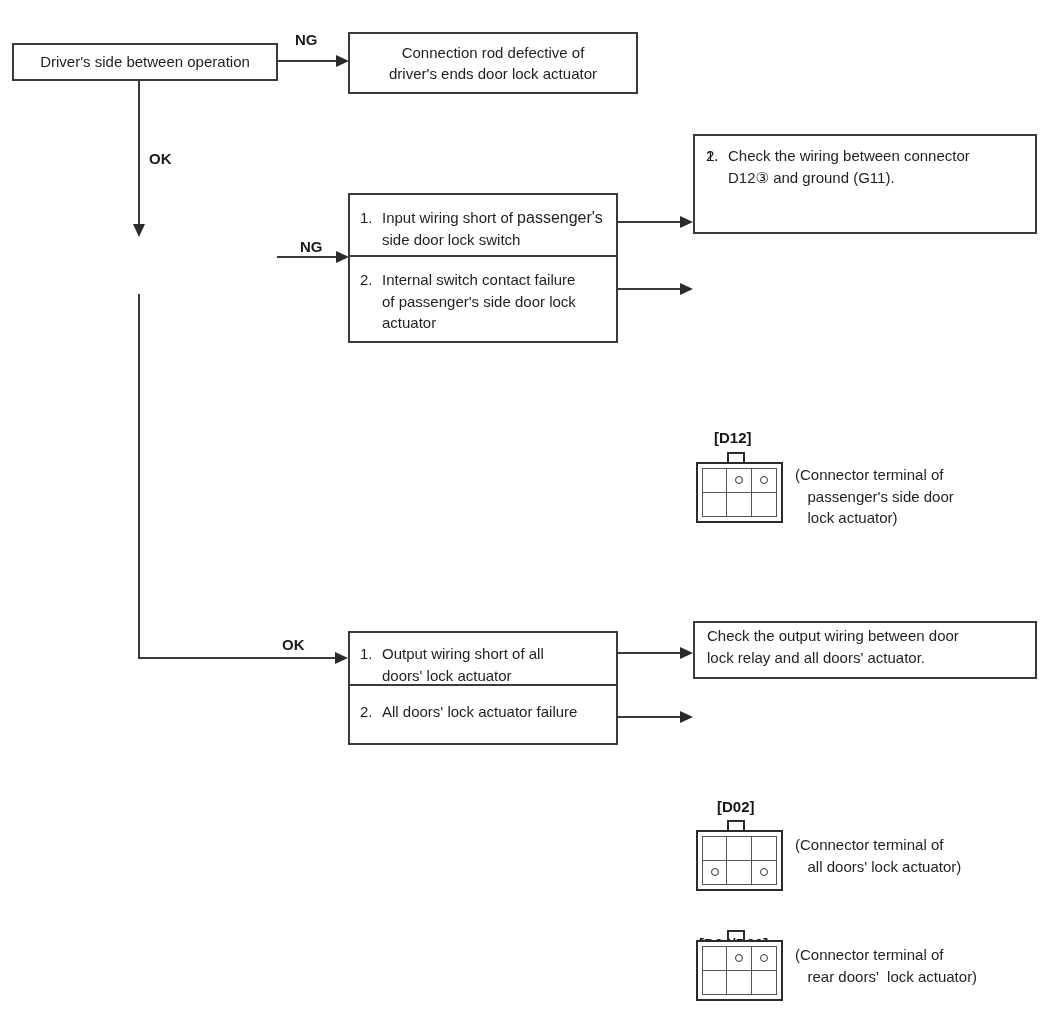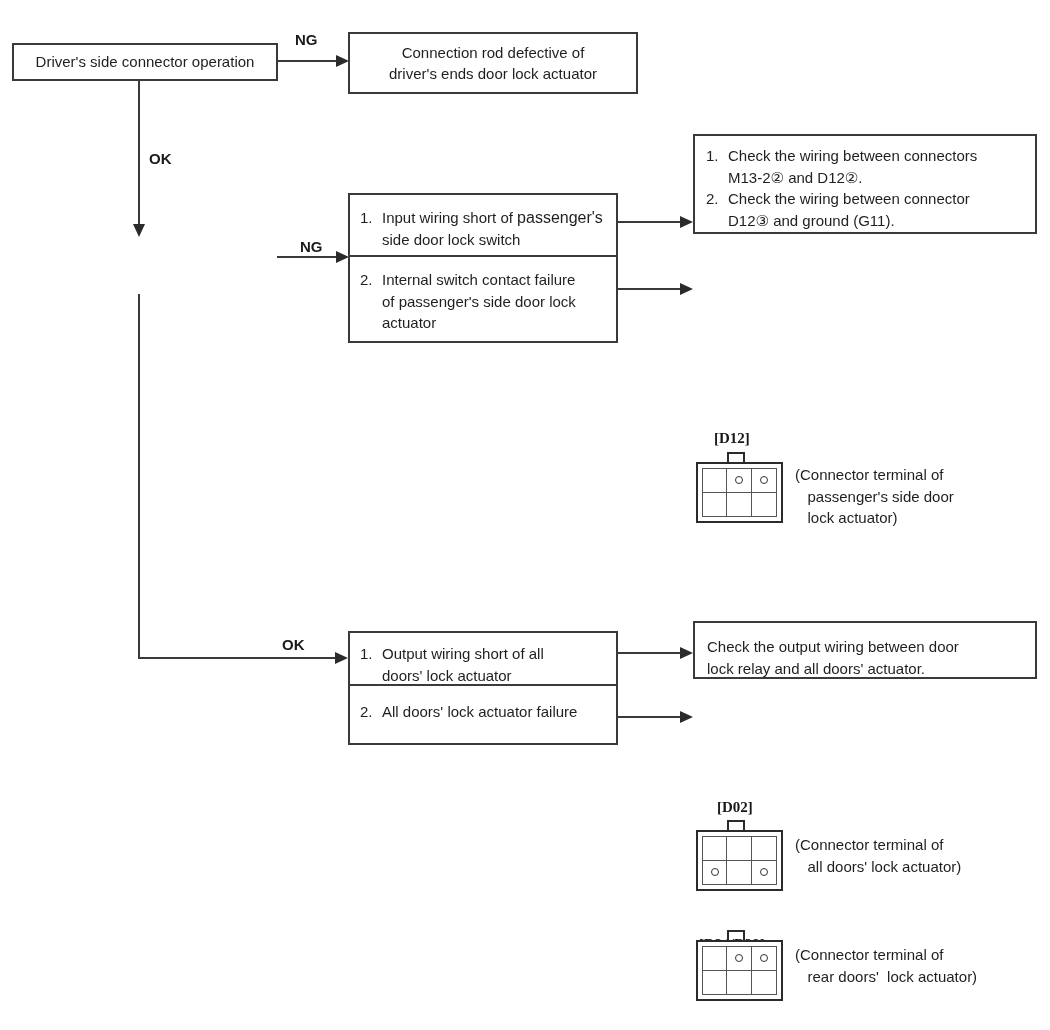--- a/index.html
+++ b/index.html
@@ -15,38 +15,38 @@
   .pre{white-space:pre-line;}
   .cell1{box-sizing:border-box;border-bottom:2px solid #3a3a3a;}
   .cell2{box-sizing:border-box;}
   .li{position:relative;padding-left:22px;}
   .li .num{position:absolute;left:0;top:0;}
   .sm{font-size:16px;}
   .lbl{position:absolute;font-weight:bold;font-size:15px;line-height:16px;color:#1a1a1a;}
   .hline,.vline{position:absolute;background:#3a3a3a;}
   .arr-r{position:absolute;width:0;height:0;border-top:6px solid transparent;border-bottom:6px solid transparent;border-left:13px solid #2b2b2b;}
   .arr-d{position:absolute;width:0;height:0;border-left:6px solid transparent;border-right:6px solid transparent;border-top:13px solid #2b2b2b;}
-  .clabel{position:absolute;font-weight:bold;font-size:15px;line-height:16px;color:#161616;font-family:Liberation Serif, serif;}
+  .clabel{position:absolute;font-weight:bold;font-size:15px;line-height:16px;color:#161616;}
   .connector{position:absolute;}
   .ctab{width:14px;height:8px;border:2px solid #2b2b2b;border-bottom:none;margin-left:31px;box-sizing:content-box;}
   .cbody{width:87px;height:61px;border:2px solid #2b2b2b;box-sizing:border-box;padding:4px;background:#fff;}
   .cgrid{width:100%;height:100%;box-sizing:border-box;border:1.5px solid #555;display:grid;grid-template-columns:1fr 1fr 1fr;grid-template-rows:1fr 1fr;}
   .ccell{box-sizing:border-box;border-right:1.5px solid #555;border-bottom:1.5px solid #555;display:flex;align-items:center;justify-content:center;}
   .ccell:nth-child(3n){border-right:none;}
   .ccell:nth-child(n+4){border-bottom:none;}
   .pin{width:6px;height:6px;border:1.6px solid #333;border-radius:50%;background:#fff;}
   .ccaption{position:absolute;white-space:pre-wrap;font-size:15px;line-height:21.5px;}
 </style>
 </head>
 <body>
 
 <div class="canvas">
 
   <div class="box center" style="left:12px;top:43px;width:266px;height:38px;">
-    <span>Driver's side connector operation</span>
+    <span>Driver's side between operation</span>
   </div>
 
   <div class="hline" style="left:277px;top:60px;width:60px;height:2px;"></div>
   <div class="arr-r" style="left:336px;top:55px;"></div>
   <div class="lbl" style="left:295px;top:32px;">NG</div>
 
   <div class="box center pre" style="left:348px;top:32px;width:290px;height:62px;">
     <span class="pre">Connection rod defective of
 driver's ends door lock actuator</span>
   </div>
@@ -76,22 +76,21 @@
     </div>
   </div>
 
   <div class="hline" style="left:618px;top:221px;width:63px;height:2px;"></div>
   <div class="arr-r" style="left:680px;top:216px;"></div>
   <div class="hline" style="left:618px;top:288px;width:63px;height:2px;"></div>
   <div class="arr-r" style="left:680px;top:283px;"></div>
 
   <div class="box" style="left:693px;top:134px;width:344px;height:100px;padding:9px 4px 0 11px;">
     <div class="li">
-      <span class="num">1.</span><span class="pre">Check the wiring between connectors
-M13-2② and D12②.</span>
+      <span class="num">1.</span>
     </div>
     <div class="li">
       <span class="num">2.</span><span class="pre">Check the wiring between connector
 D12③ and ground (G11).</span>
     </div>
   </div>
 
 
   <div class="clabel" style="left:714px;top:430px;">[D12]</div>
   <div class="connector" style="left:696px;top:452px;">
@@ -132,21 +131,21 @@
         <span class="num">2.</span><span>All doors' lock actuator failure</span>
       </div>
     </div>
   </div>
 
   <div class="hline" style="left:618px;top:652px;width:63px;height:2px;"></div>
   <div class="arr-r" style="left:680px;top:647px;"></div>
   <div class="hline" style="left:618px;top:716px;width:63px;height:2px;"></div>
   <div class="arr-r" style="left:680px;top:711px;"></div>
 
-  <div class="box" style="left:693px;top:621px;width:344px;height:58px;padding:13px 4px 0 12px;">
+  <div class="box" style="left:693px;top:621px;width:344px;height:58px;padding:2px 4px 0 12px;">
     <div class="pre">Check the output wiring between door
 lock relay and all doors' actuator.</div>
   </div>
 
 
   <div class="clabel" style="left:717px;top:799px;">[D02]</div>
   <div class="connector" style="left:696px;top:820px;">
     <div class="ctab"></div>
     <div class="cbody">
       <div class="cgrid">

